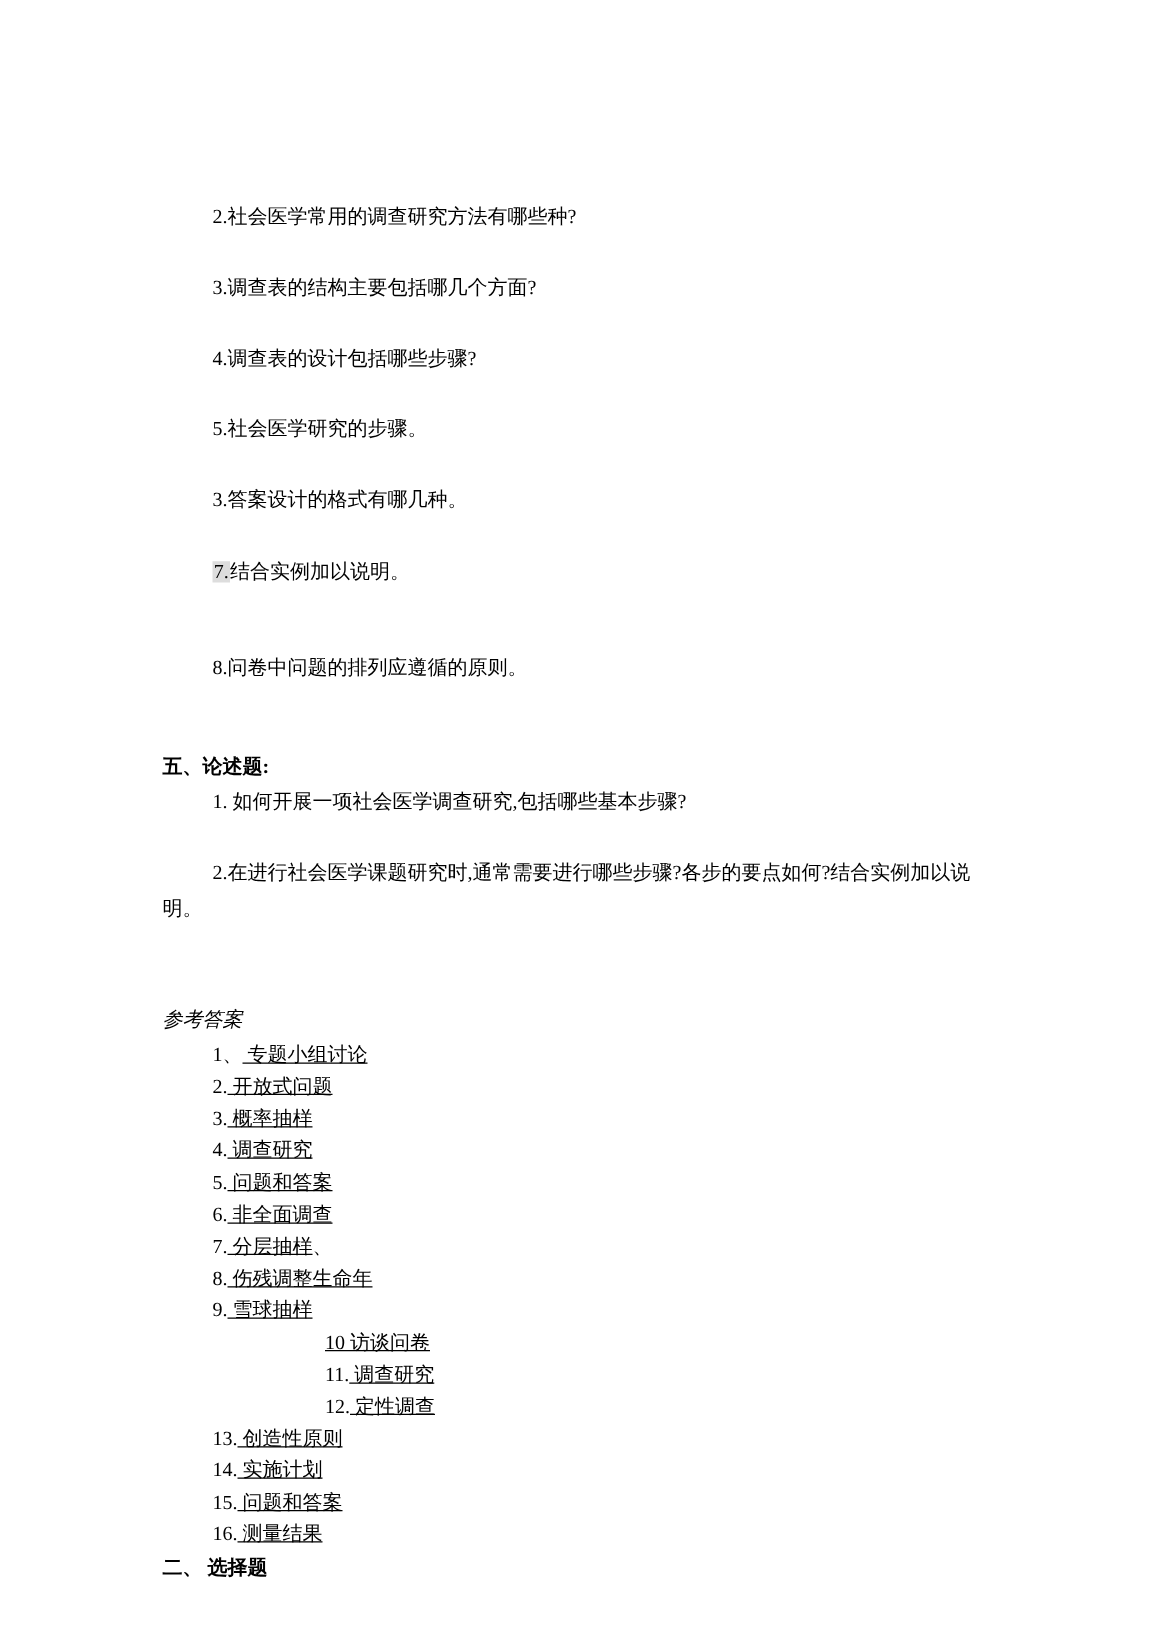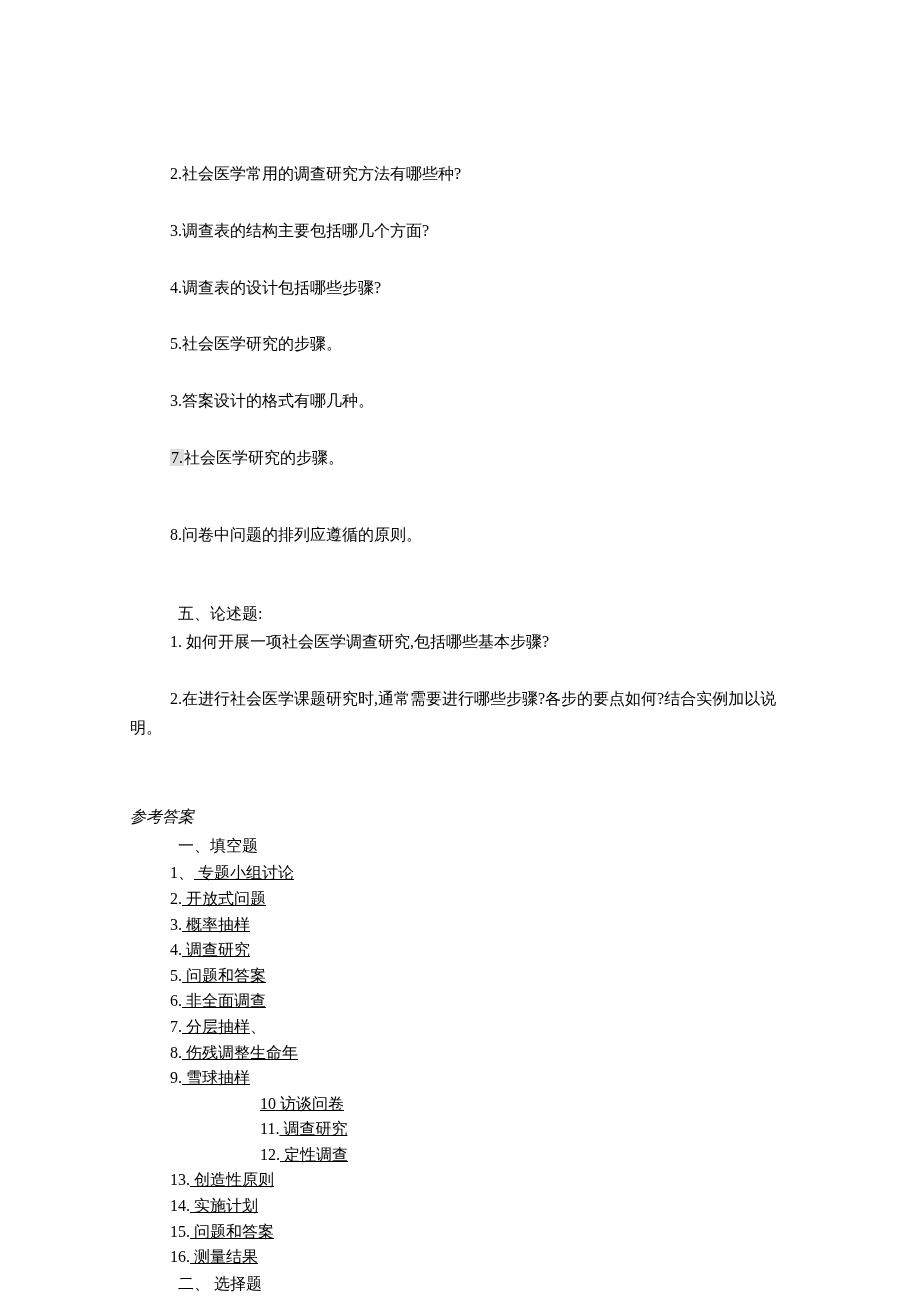--- a/index.html
+++ b/index.html
@@ -14,23 +14,22 @@
       font-size: 16px;
       color: #000;
       line-height: 1.8;
       padding: 160px 130px 100px 130px;
     }
     .question-item {
       margin-bottom: 28px;
       padding-left: 40px;
     }
     .section-header {
-      font-weight: normal;
+      font-weight: bold;
       margin-bottom: 0;
-      margin-left: 48px;
     }
     .essay-q1 {
       padding-left: 40px;
       margin-bottom: 28px;
       font-family: Liberation Serif, serif;
     }
     .essay-q2 {
       margin-bottom: 12px;
     }
     .answer-section {
@@ -77,38 +76,37 @@
 
 <div class="question-item">
   <span>5.社会医学研究的步骤。</span>
 </div>
 
 <div class="question-item">
   <span>3.答案设计的格式有哪几种。</span>
 </div>
 
 <div class="question-item">
-  <span class="highlighted-num">7.</span><span>社会医学研究的步骤。</span>
+  <span class="highlighted-num">7.</span><span>结合实例加以说明。</span>
 </div>
 
 <div class="question-item" style="margin-bottom:50px;margin-top:48px;">
   <span>8.问卷中问题的排列应遵循的原则。</span>
 </div>
 
 <div class="section-header">五、论述题:</div>
 <div class="essay-q1">
   <span>1. 如何开展一项社会医学调查研究,包括哪些基本步骤?</span>
 </div>
 <div class="essay-q2">
   <span style="display:inline-block; width:40px;"></span><span>2.在进行社会医学课题研究时,通常需要进行哪些步骤?各步的要点如何?结合实例加以说明。</span>
 </div>
 
 <div class="answer-section">
   <div class="answer-header">参考答案</div>
-  <div class="section-header">一、填空题</div>
   <div class="fill-list">
     <div class="fill-item">
       <span class="num">1、</span><span class="underlined"> 专题小组讨论</span>
     </div>
     <div class="fill-item">
       <span class="num">2.</span><span class="underlined">   开放式问题</span>
     </div>
     <div class="fill-item">
       <span class="num">3.</span><span class="underlined">  概率抽样  </span>
     </div>

